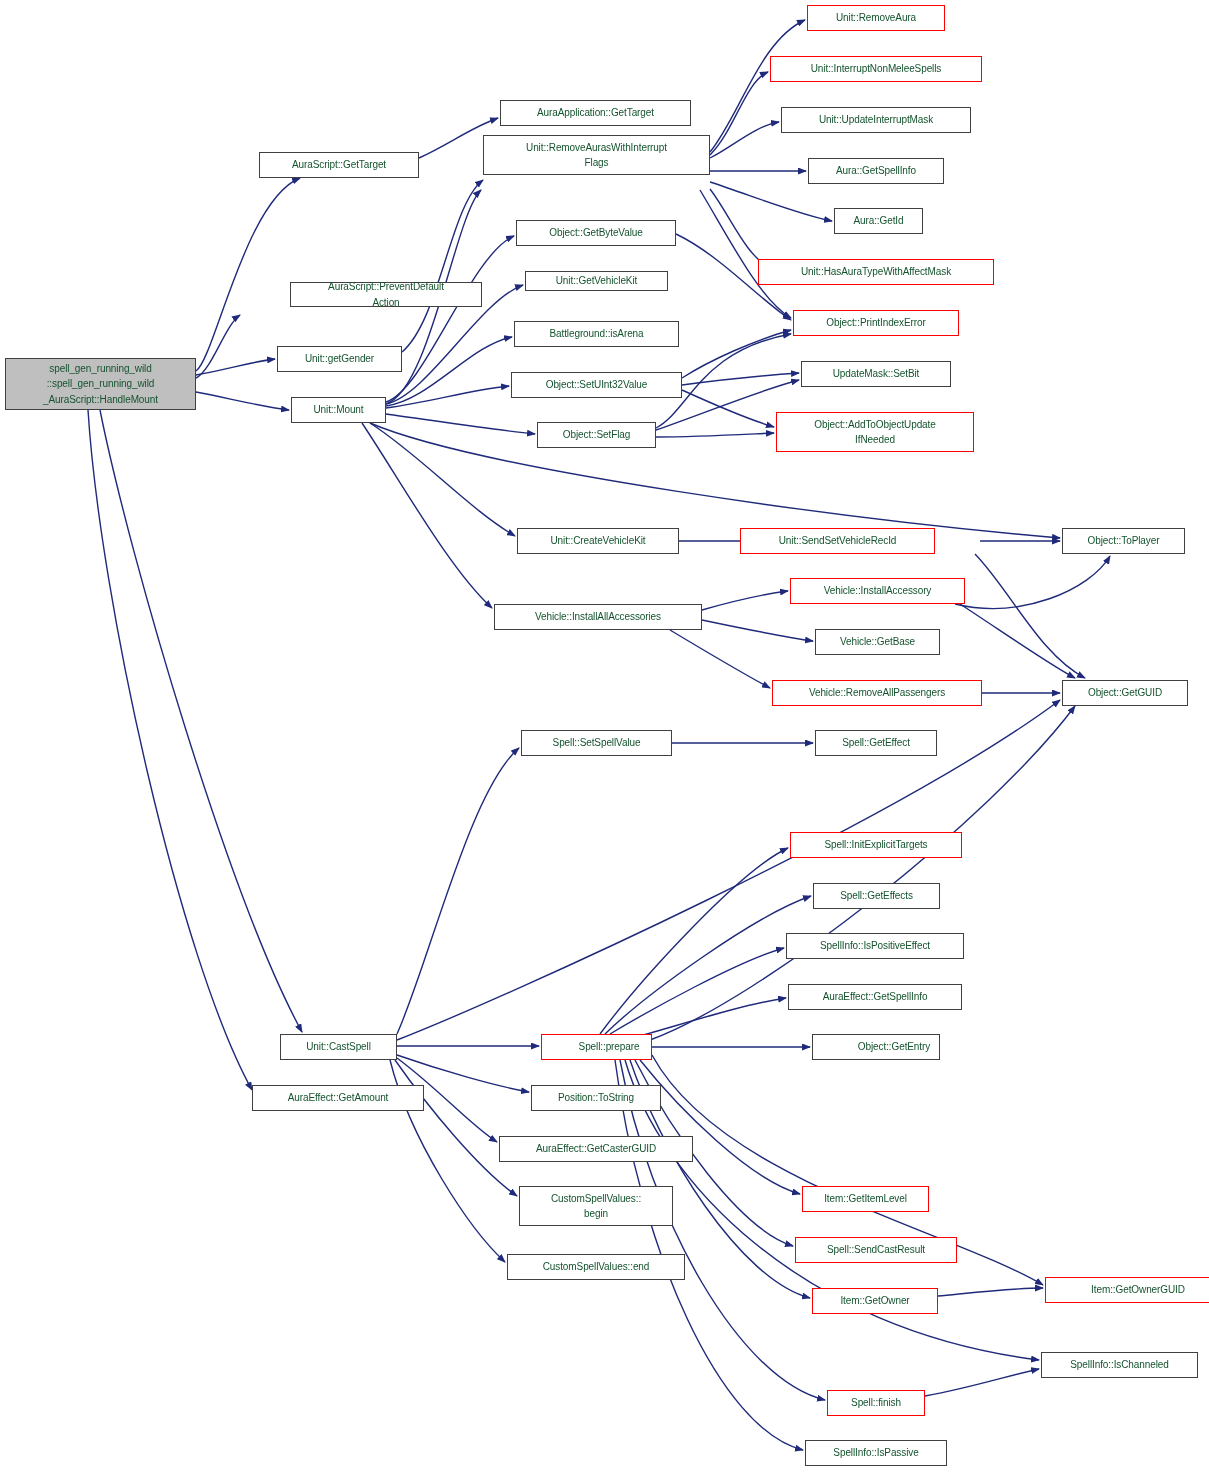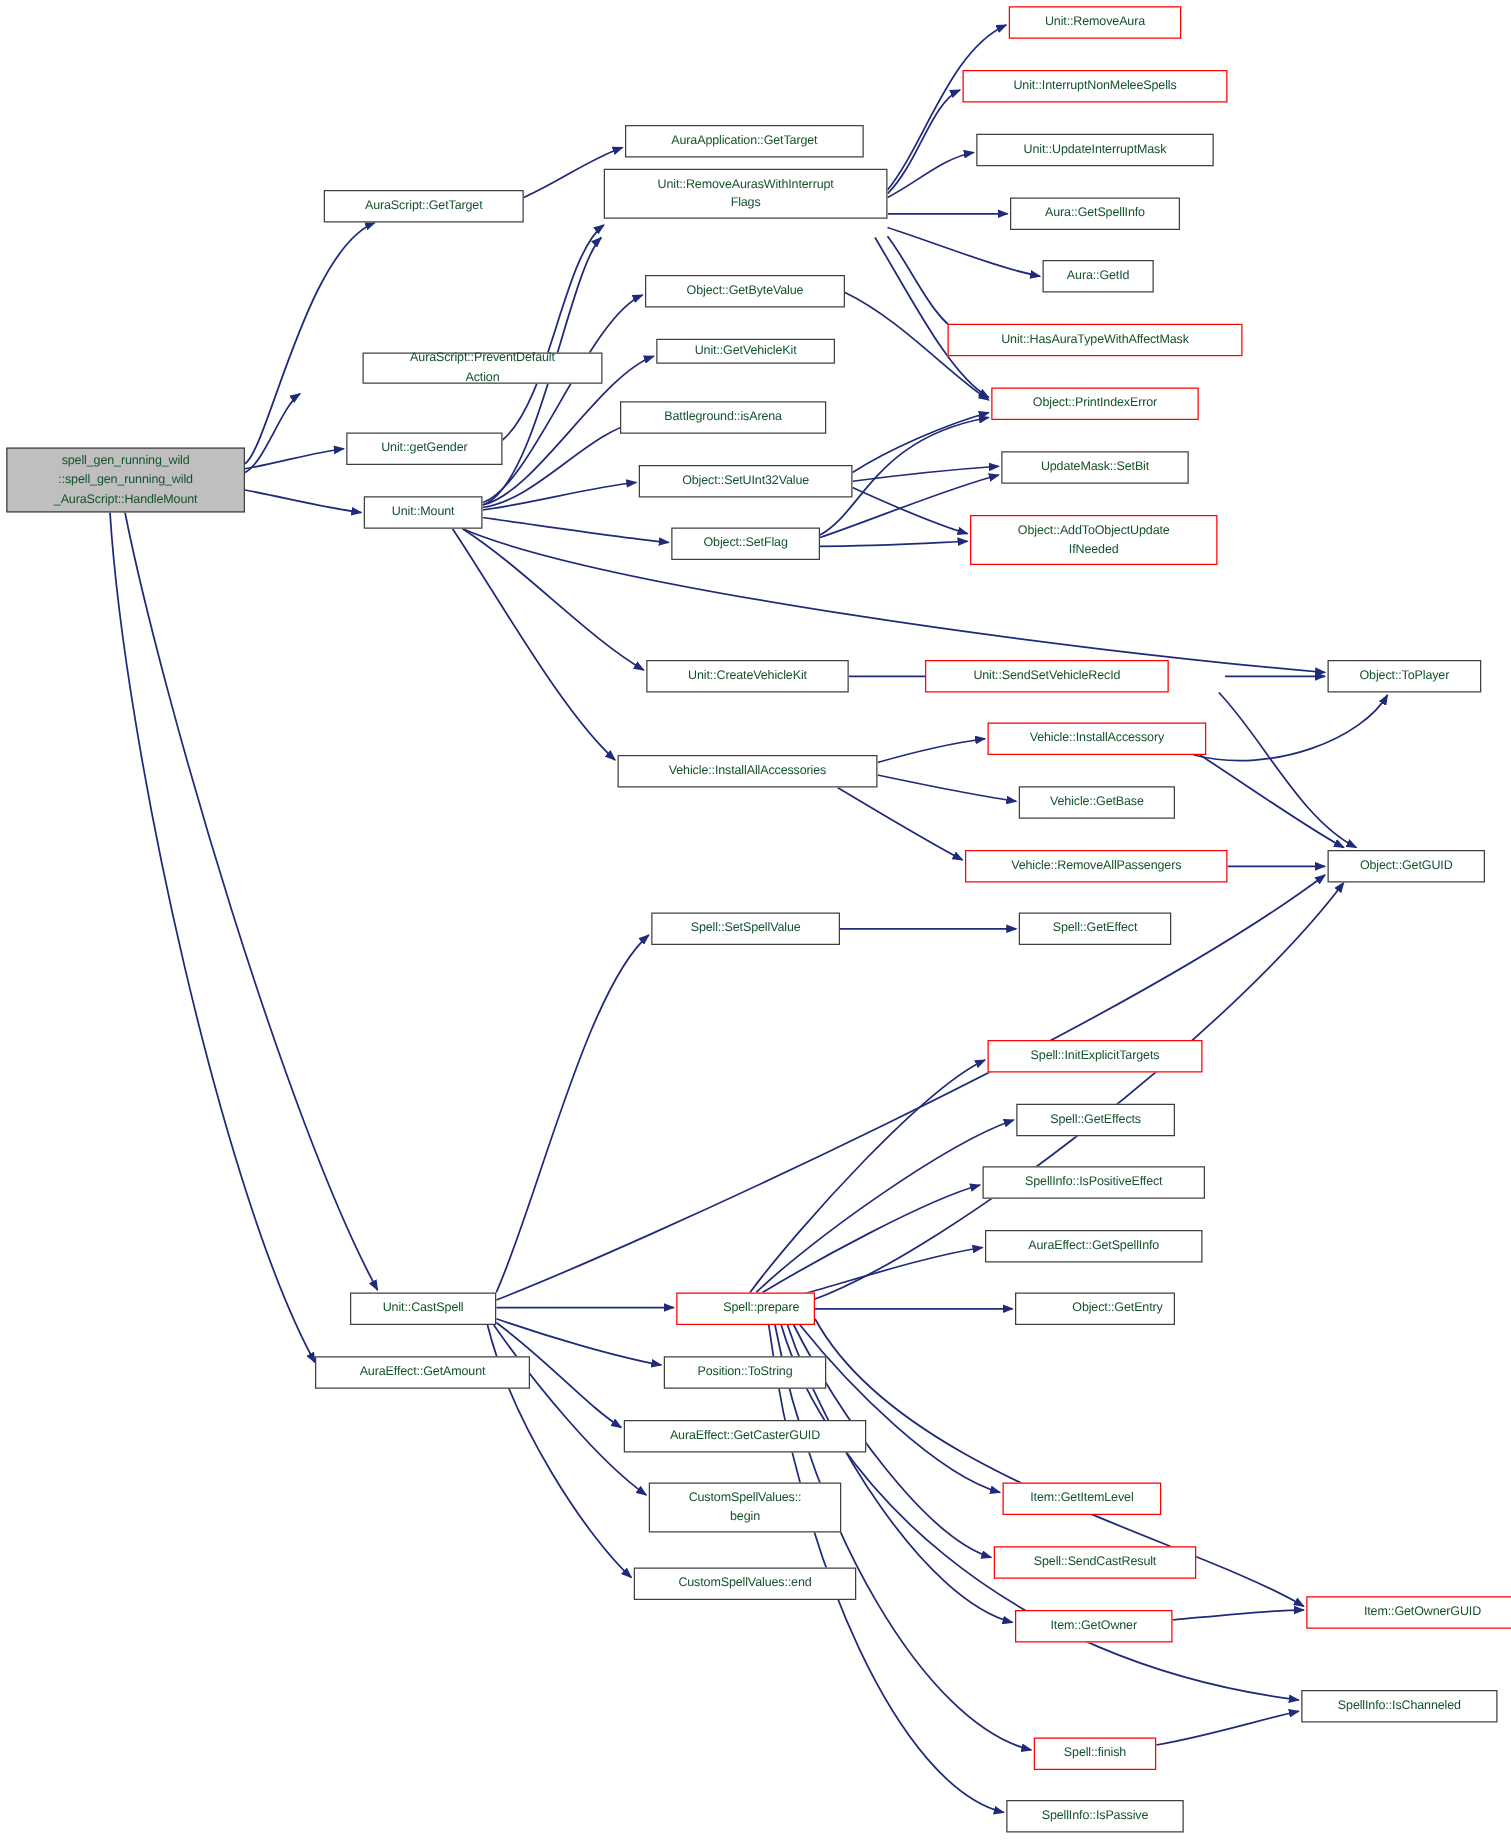--- a/index.html
+++ b/index.html
@@ -102,21 +102,21 @@
       <div class="node" style="left: 781px; top: 107px; width: 190px; height: 26px;">Unit::UpdateInterruptMask</div>
       <div class="node" style="left: 808px; top: 158px; width: 136px; height: 26px;">Aura::GetSpellInfo</div>
       <div class="node" style="left: 834px; top: 208px; width: 89px; height: 26px;">Aura::GetId</div>
       <div class="node red" style="left: 758px; top: 259px; width: 236px; height: 26px;">Unit::HasAuraTypeWithAffectMask</div>
       <div class="node" style="left: 242px; top: 282px; width: 192px; height: 25px; margin-left: 48px;">AuraScript::PreventDefault
 Action</div>
       <div class="node" style="left: 277px; top: 346px; width: 125px; height: 26px;">Unit::getGender</div>
       <div class="node" style="left: 291px; top: 397px; width: 95px; height: 26px;">Unit::Mount</div>
       <div class="node" style="left: 516px; top: 220px; width: 160px; height: 26px;">Object::GetByteValue</div>
       <div class="node" style="left: 525px; top: 271px; width: 143px; height: 20px;">Unit::GetVehicleKit</div>
-      <div class="node" style="left: 496px; top: 321px; width: 165px; height: 26px;">Battleground::isArena</div>
+      <div class="node" style="left: 514px; top: 321px; width: 165px; height: 26px;">Battleground::isArena</div>
       <div class="node" style="left: 511px; top: 372px; width: 171px; height: 26px;">Object::SetUInt32Value</div>
       <div class="node" style="left: 537px; top: 422px; width: 119px; height: 26px;">Object::SetFlag</div>
       <div class="node red" style="left: 793px; top: 310px; width: 166px; height: 26px;">Object::PrintIndexError</div>
       <div class="node" style="left: 801px; top: 361px; width: 150px; height: 26px;">UpdateMask::SetBit</div>
       <div class="node red" style="left: 776px; top: 412px; width: 198px; height: 40px;">Object::AddToObjectUpdate
 IfNeeded</div>
       <div class="node" style="left: 517px; top: 528px; width: 162px; height: 26px;">Unit::CreateVehicleKit</div>
       <div class="node red" style="left: 740px; top: 528px; width: 195px; height: 26px;">Unit::SendSetVehicleRecId</div>
       <div class="node" style="left: 1062px; top: 528px; width: 123px; height: 26px;">Object::ToPlayer</div>
       <div class="node red" style="left: 790px; top: 578px; width: 175px; height: 26px;">Vehicle::InstallAccessory</div>

